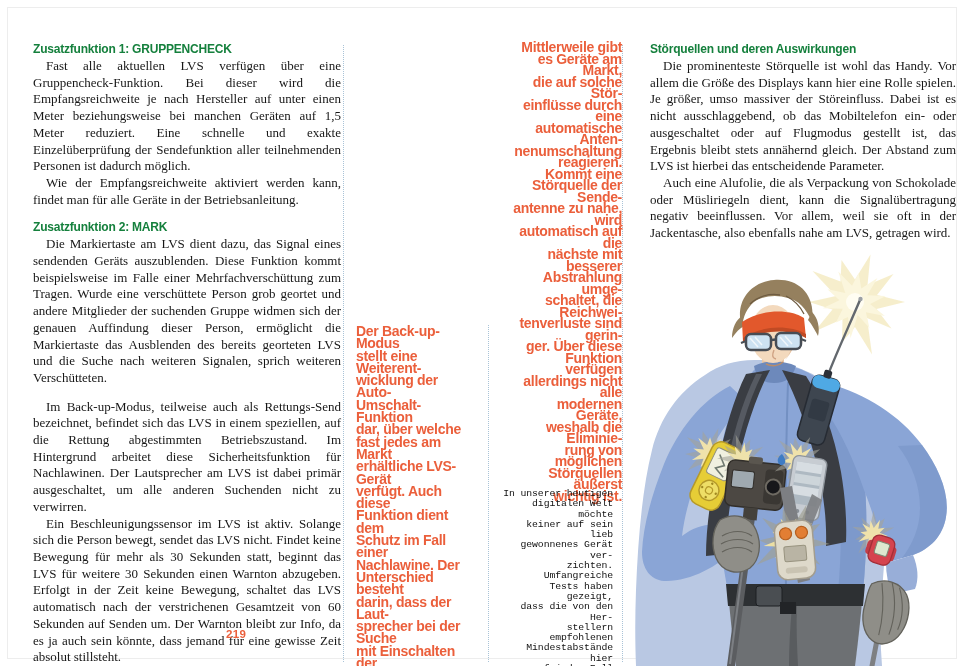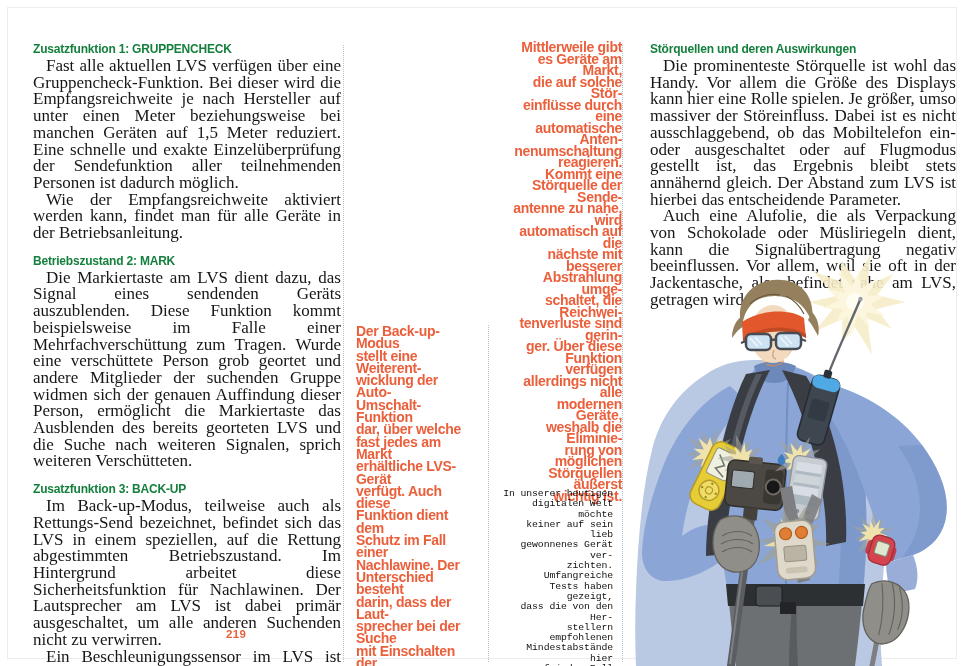--- a/index.html
+++ b/index.html
@@ -14,21 +14,21 @@
   .col-left{left:33px;top:42px;width:308px;}
   .col-right{left:630px;top:42px;width:306px;margin-left:20px;}
   .sec{margin:0;}
   .sec + .sec{margin-top:12px;}
   h2.shead{
     font-family:"Liberation Sans", sans-serif;
     font-weight:bold;font-size:12px;letter-spacing:-0.2px;
     margin:0 0 2px 0;color:#15803d;
   }
   p.body{
-    font-size:17px;line-height:16.7px;text-align:justify;
+    font-size:13px;line-height:16.7px;text-align:justify;
     text-indent:13px;margin:0;hyphens:auto;-webkit-hyphens:auto;
   }
   .rule{position:absolute;width:0;border-left:1px dotted #a9c3d7;}
   .rule-a{left:343px;top:45px;height:617px;}
   .rule-b{left:488px;top:325px;height:337px;}
   .rule-c{left:622px;top:45px;height:617px;}
   .callout{
     position:absolute;white-space:pre-line;
     font-family:"Liberation Sans", sans-serif;font-weight:bold;
     color:#eb5f3b;font-size:14px;letter-spacing:-0.3px;
@@ -53,25 +53,24 @@
 
 <div class="page-edge"></div>
 
 <div class="col col-left">
   <section class="sec">
     <h2 class="shead">Zusatzfunktion 1: GRUPPENCHECK</h2>
     <p class="body">Fast alle aktuellen LVS verfügen über eine Gruppencheck-Funktion. Bei dieser wird die Empfangsreichweite je nach Hersteller auf unter einen Meter beziehungsweise bei manchen Geräten auf 1,5 Meter reduziert. Eine schnelle und exakte Einzelüberprüfung der Sendefunktion aller teilnehmenden Personen ist dadurch möglich.</p>
     <p class="body">Wie der Empfangsreichweite aktiviert werden kann, findet man für alle Geräte in der Betriebsanleitung.</p>
   </section>
   <section class="sec">
-    <h2 class="shead">Betriebszustand 2: MARK</h2>
+    <h2 class="shead">Zusatzfunktion 2: MARK</h2>
     <p class="body">Die Markiertaste am LVS dient dazu, das Signal eines sendenden Geräts auszublenden. Diese Funktion kommt beispielsweise im Falle einer Mehrfachverschüttung zum Tragen. Wurde eine verschüttete Person grob geortet und andere Mitglieder der suchenden Gruppe widmen sich der genauen Auffindung dieser Person, ermöglicht die Markiertaste das Ausblenden des bereits georteten LVS und die Suche nach weiteren Signalen, sprich weiteren Verschütteten.</p>
   </section>
   <section class="sec">
-    <h2 class="shead">Zusatzfunktion 3: BACK-UP</h2>
     <p class="body">Im Back-up-Modus, teilweise auch als Rettungs-Send bezeichnet, befindet sich das LVS in einem speziellen, auf die Rettung abgestimmten Betriebszustand. Im Hintergrund arbeitet diese Sicherheitsfunktion für Nachlawinen. Der Lautsprecher am LVS ist dabei primär ausgeschaltet, um alle anderen Suchenden nicht zu verwirren.</p>
     <p class="body">Ein Beschleunigungssensor im LVS ist aktiv. Solange sich die Person bewegt, sendet das LVS nicht. Findet keine Bewegung für mehr als 30 Sekunden statt, beginnt das LVS für weitere 30 Sekunden einen Warnton abzugeben. Erfolgt in der Zeit keine Bewegung, schaltet das LVS automatisch nach der verstrichenen Gesamtzeit von 60 Sekunden auf Senden um. Der Warnton bleibt zur Info, da es ja auch sein könnte, dass jemand für eine gewisse Zeit absolut stillsteht.</p>
   </section>
 </div>
 
 <div class="rule rule-a"></div>
 <div class="rule rule-b"></div>
 <div class="rule rule-c"></div>
 
 <div class="callout callout-backup">Der Back-up-Modus
@@ -126,21 +125,21 @@
 dass die von den Her-
 stellern empfohlenen
 Mindestabstände hier
 auf jeden Fall
 einzuhalten sind.</div>
 
 <div class="col col-right">
   <section class="sec">
     <h2 class="shead">Störquellen und deren Auswirkungen</h2>
     <p class="body">Die prominenteste Störquelle ist wohl das Handy. Vor allem die Größe des Displays kann hier eine Rolle spielen. Je größer, umso massiver der Störeinfluss. Dabei ist es nicht ausschlaggebend, ob das Mobiltelefon ein- oder ausgeschaltet oder auf Flugmodus gestellt ist, das Ergebnis bleibt stets annähernd gleich. Der Abstand zum LVS ist hierbei das entscheidende Parameter.</p>
-    <p class="body">Auch eine Alufolie, die als Verpackung von Schokolade oder Müsliriegeln dient, kann die Signalübertragung negativ beeinflussen. Vor allem, weil sie oft in der Jackentasche, also befindet nahe am LVS, getragen wird.</p>
+    <p class="body">Auch eine Alufolie, die als Verpackung von Schokolade oder Müsliriegeln dient, kann die Signalübertragung negativ beeinflussen. Vor allem, weil sie oft in der Jackentasche, also ebenfalls nahe am LVS, getragen wird.</p>
   </section>
 </div>
 
 <div class="pagenum">219</div>
 
 <svg class="illu" width="334" height="416" viewBox="0 0 334 416" xmlns="http://www.w3.org/2000/svg">
   <defs>
     <polygon id="burst" points="1,0 0.43,0.14 0.73,0.53 0.24,0.32 0.34,1.05 0,0.5 -0.26,0.81 -0.25,0.34 -0.81,0.59 -0.45,0.15 -0.92,0 -0.38,-0.12 -0.85,-0.62 -0.29,-0.41 -0.27,-0.84 0,-0.45 0.31,-0.95 0.25,-0.34 0.77,-0.56 0.44,-0.14"></polygon>
   </defs>
 

